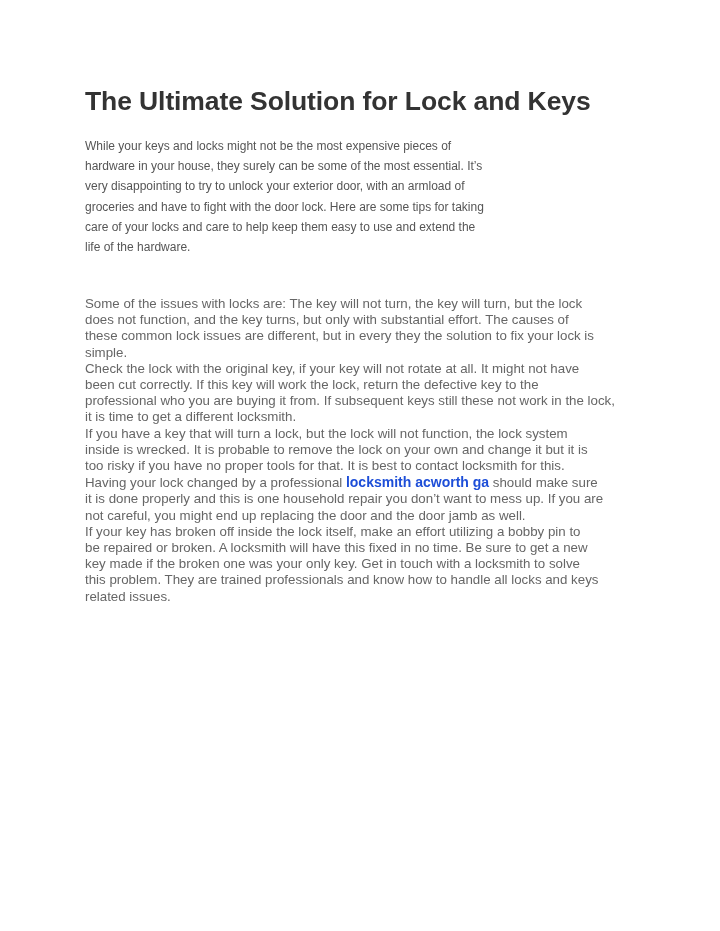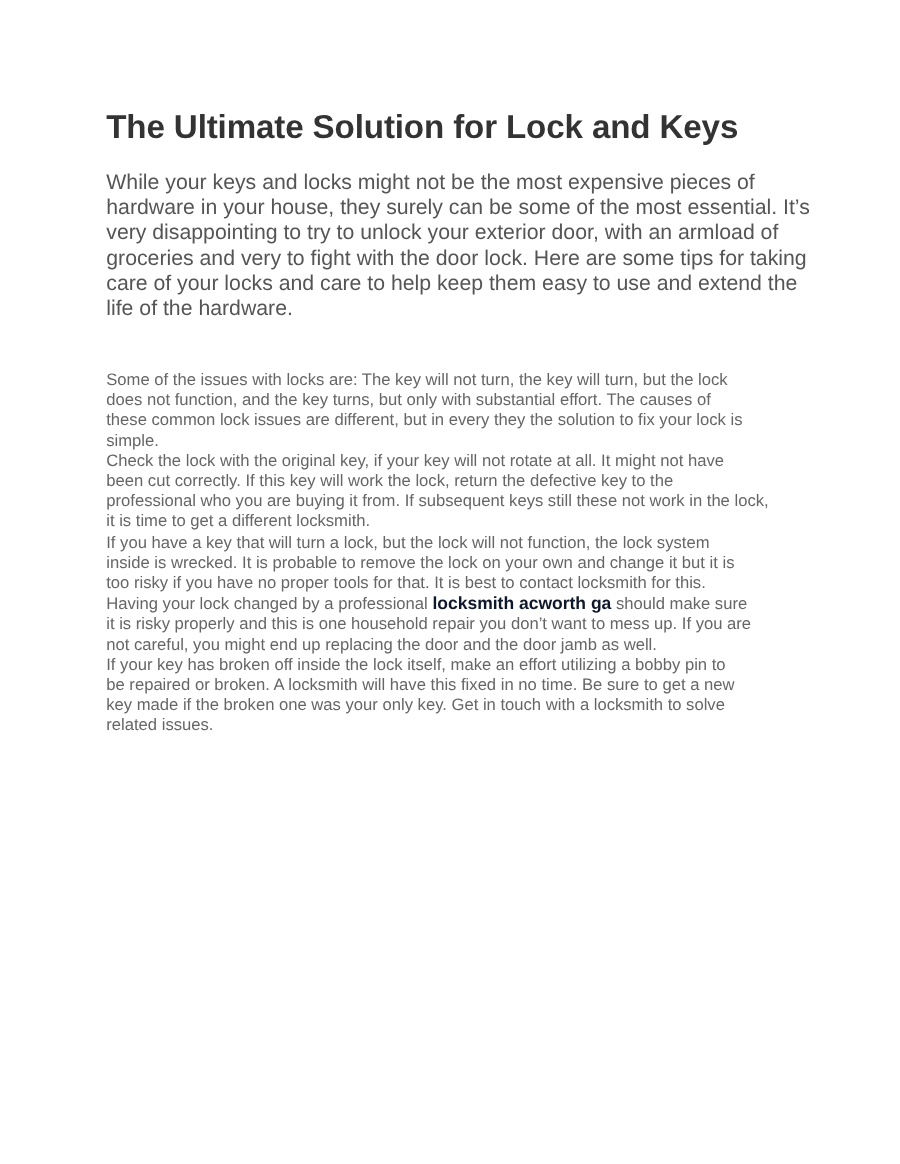--- a/index.html
+++ b/index.html
@@ -7,58 +7,59 @@
     .page { position: absolute; left: 0; top: 0; width: 720px; height: 931px; background: #ffffff; padding-left: 48px; }
     .title {
       position: absolute; left: 85px; top: 84px;
       font-family: "Liberation Sans", sans-serif;
       font-weight: bold; font-size: 26.5px; line-height: 34px;
       color: #333333; white-space: nowrap; letter-spacing: -0.1px;
     }
     .intro {
       position: absolute; left: 85px; top: 136px; width: 560px;
       font-family: "Liberation Sans", sans-serif;
-      font-size: 17px; line-height: 20.2px; color: #555555;
+      font-size: 12px; line-height: 20.2px; color: #555555;
     }
     .intro .ln, .body .ln { display: block; white-space: nowrap; }
     .body {
       position: absolute; left: 85px; top: 296px; width: 560px;
       font-family: "Liberation Sans", sans-serif;
       font-size: 13.3px; line-height: 16.2px; color: #666666;
     }
-    .link { color: #0f172a; font-weight: bold; font-size: 14px; text-decoration: none; margin-top: 24px; }
+    .link { color: #1d4ed8; font-weight: bold; font-size: 14px; text-decoration: none; margin-top: 24px; }
   </style>
 </head>
 <body>
 
 <div class="page">
   <div class="title">The Ultimate Solution for Lock and Keys</div>
 
   <div class="intro">
     <span class="ln">While your keys and locks might not be the most expensive pieces of</span>
     <span class="ln">hardware in your house, they surely can be some of the most essential. It’s</span>
     <span class="ln">very disappointing to try to unlock your exterior door, with an armload of</span>
-    <span class="ln">groceries and very to fight with the door lock. Here are some tips for taking</span>
+    <span class="ln">groceries and have to fight with the door lock. Here are some tips for taking</span>
     <span class="ln">care of your locks and care to help keep them easy to use and extend the</span>
     <span class="ln">life of the hardware.</span>
   </div>
 
   <div class="body">
     <span class="ln">Some of the issues with locks are: The key will not turn, the key will turn, but the lock</span>
     <span class="ln">does not function, and the key turns, but only with substantial effort. The causes of</span>
     <span class="ln">these common lock issues are different, but in every they the solution to fix your lock is</span>
     <span class="ln">simple.</span>
     <span class="ln">Check the lock with the original key, if your key will not rotate at all. It might not have</span>
     <span class="ln">been cut correctly. If this key will work the lock, return the defective key to the</span>
     <span class="ln">professional who you are buying it from. If subsequent keys still these not work in the lock,</span>
     <span class="ln">it is time to get a different locksmith.</span>
     <span class="ln">If you have a key that will turn a lock, but the lock will not function, the lock system</span>
     <span class="ln">inside is wrecked. It is probable to remove the lock on your own and change it but it is</span>
     <span class="ln">too risky if you have no proper tools for that. It is best to contact locksmith for this.</span>
     <span class="ln"><span>Having your lock changed by a professional </span><a class="link">locksmith acworth ga</a><span> should make sure</span></span>
-    <span class="ln">it is risky properly and this is one household repair you don’t want to mess up. If you are</span>
+    <span class="ln">it is done properly and this is one household repair you don’t want to mess up. If you are</span>
     <span class="ln">not careful, you might end up replacing the door and the door jamb as well.</span>
     <span class="ln">If your key has broken off inside the lock itself, make an effort utilizing a bobby pin to</span>
     <span class="ln">be repaired or broken. A locksmith will have this fixed in no time. Be sure to get a new</span>
     <span class="ln">key made if the broken one was your only key. Get in touch with a locksmith to solve</span>
+    <span class="ln">this problem. They are trained professionals and know how to handle all locks and keys</span>
     <span class="ln">related issues.</span>
   </div>
 </div>
 
 </body></html>

